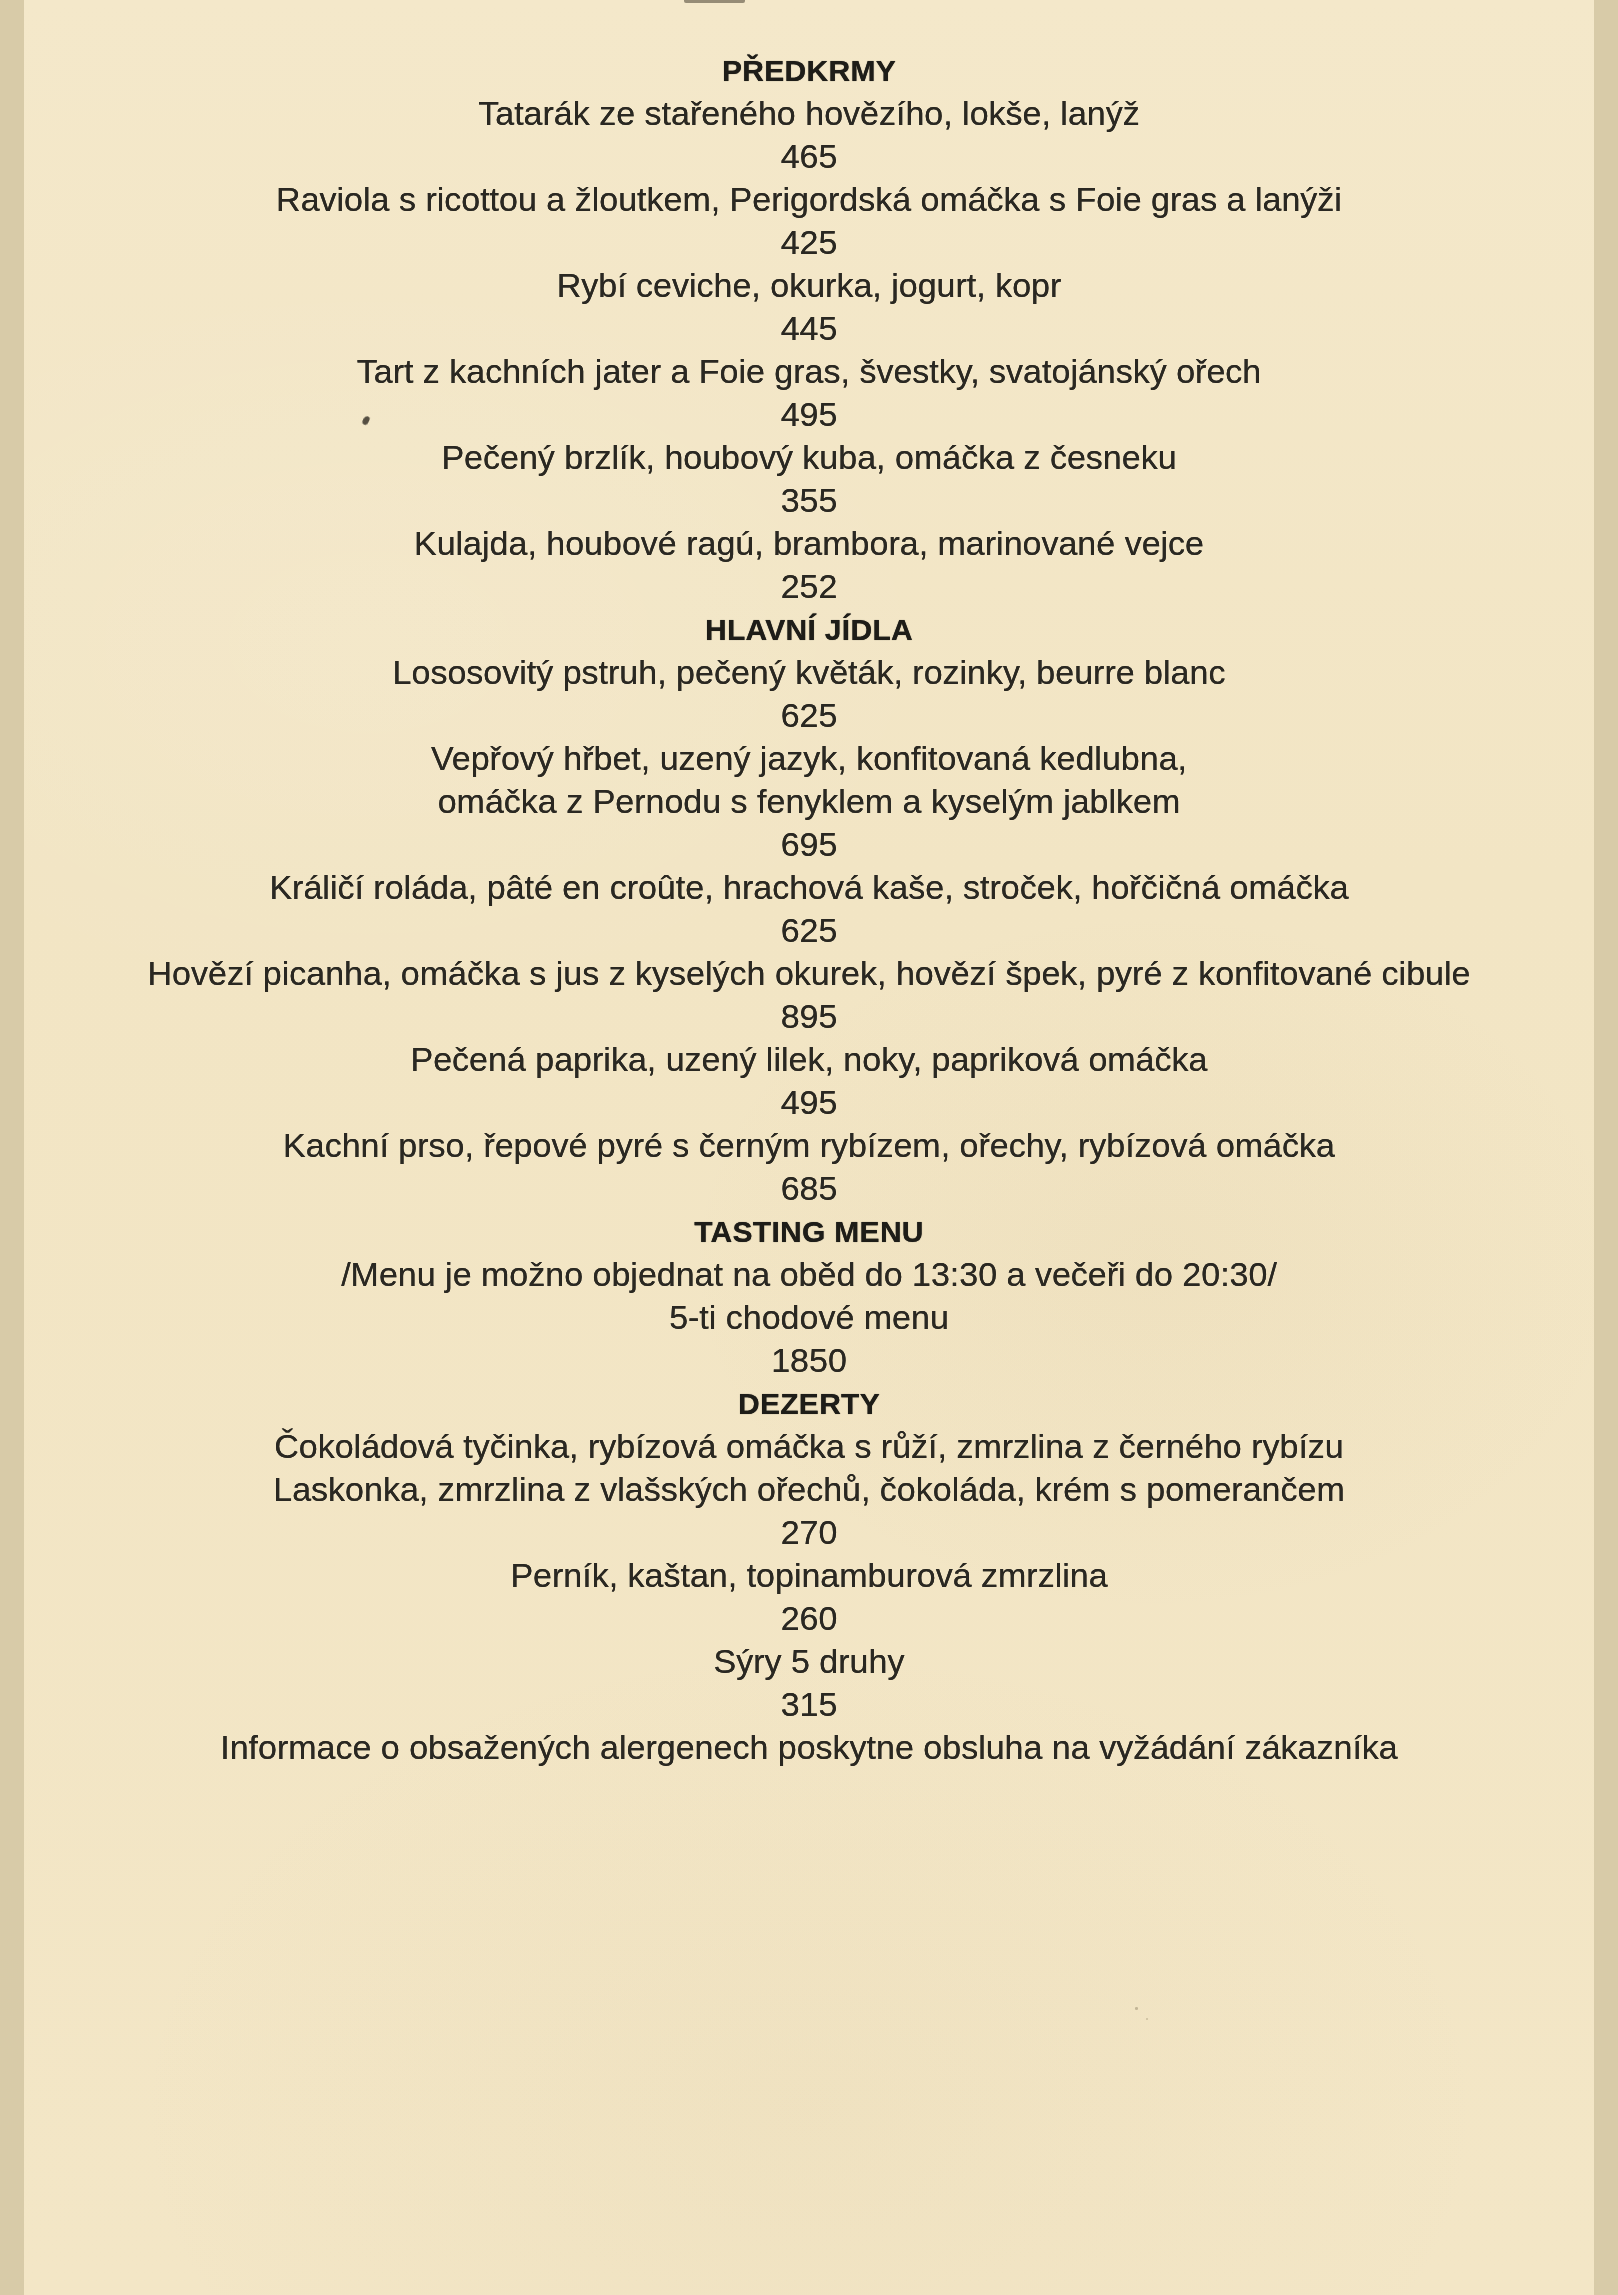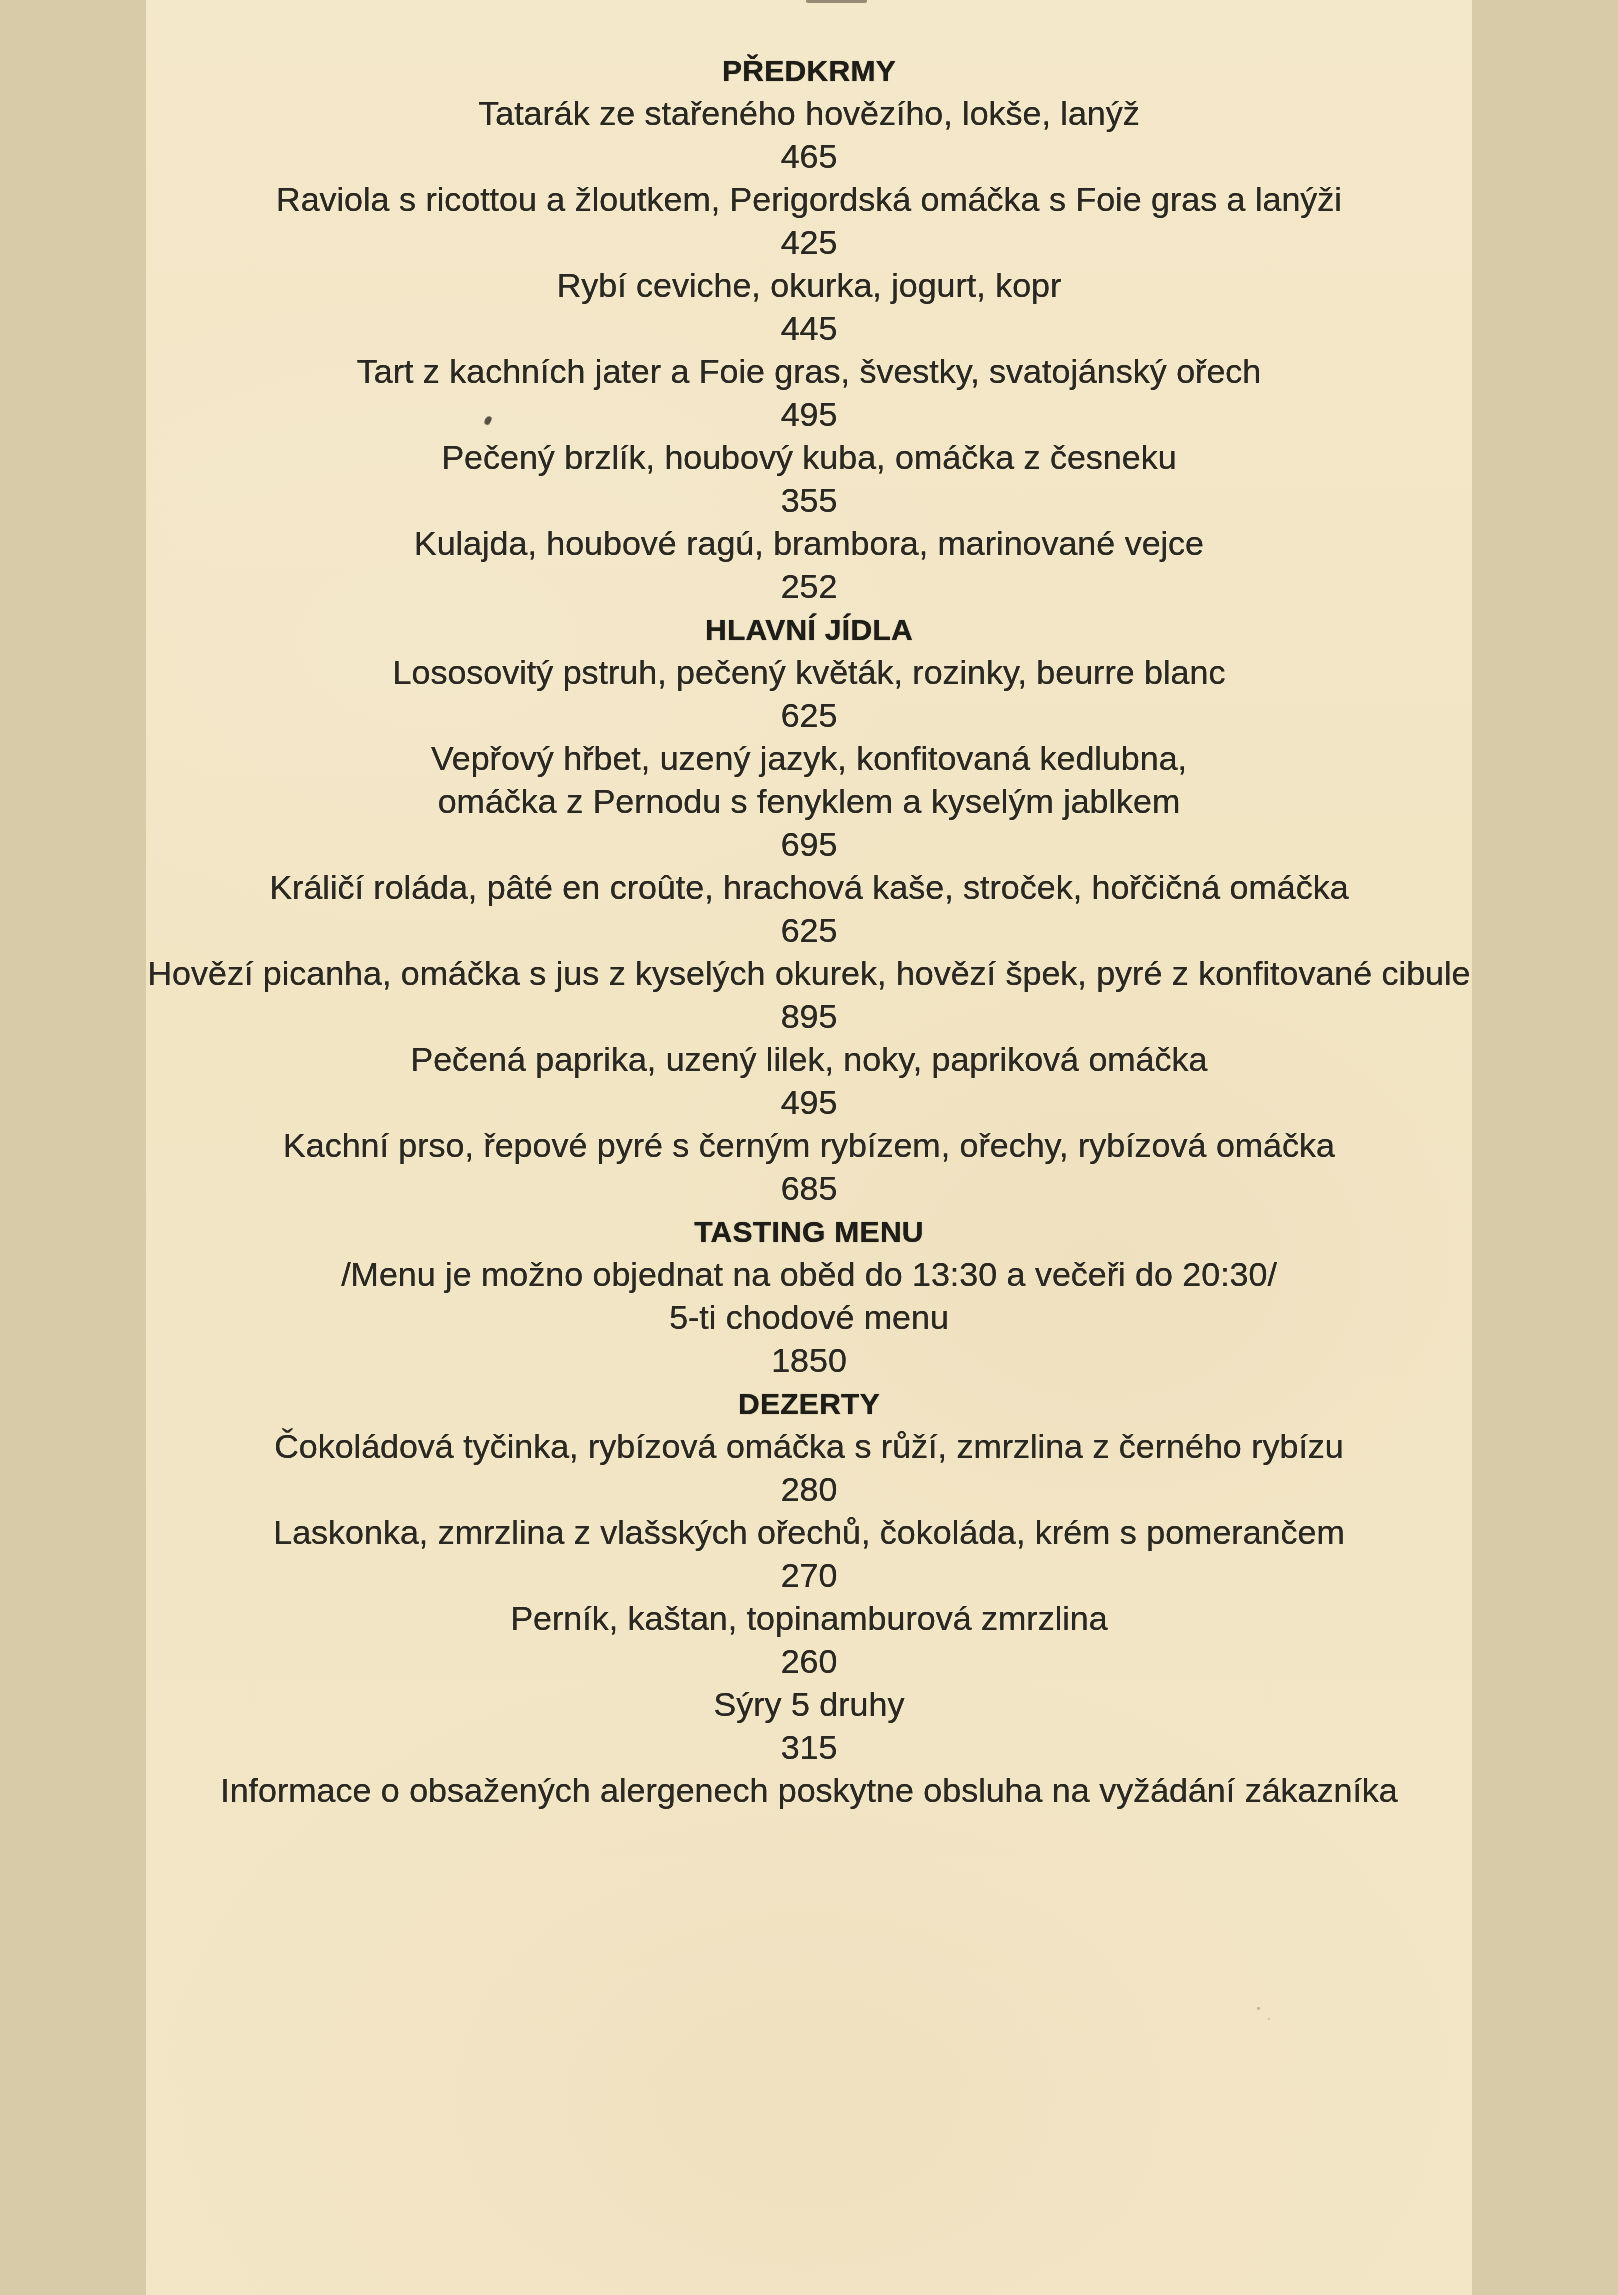--- a/index.html
+++ b/index.html
@@ -4,31 +4,32 @@
 <title>Menu</title>
 <style>
   :root{
     --paper:#f2e5c4;
     --ink:#2a2822;
     --heading-ink:#1e1d18;
   }
   html,body{margin:0;padding:0;background:#d8cba8;}
   .paper{
     position:relative;
-    width:1326px;
+    width:1522px;
     height:2295px;
     margin:0 auto;
     overflow:hidden;
     font-family:"Liberation Sans", sans-serif;
     color:var(--ink);
     background:
       radial-gradient(922px 593px at 22% 28%, rgba(255,255,255,0.08), transparent 65%),
       radial-gradient(791px 593px at 72% 55%, rgba(171,140,84,0.05), transparent 60%),
       radial-gradient(1054px 725px at 50% 92%, rgba(171,145,90,0.05), transparent 65%),
       linear-gradient(180deg,#f4e8ca 0%, var(--paper) 38%, #f3e6c6 100%);
+    padding-left: 48px;
   }
   .menu{
     position:absolute;
     top:49px;
     left:0;
     width:100%;
     text-align:center;
   }
   .line{
     height:43px;
@@ -104,21 +105,20 @@
       </section>
       <section>
         <div class="line heading">TASTING MENU</div>
         <div class="line">/Menu je možno objednat na oběd do 13:30 a večeři do 20:30/</div>
         <div class="line">5-ti chodové menu</div>
         <div class="line">1850</div>
       </section>
       <section>
         <div class="line heading">DEZERTY</div>
         <div class="line">Čokoládová tyčinka, rybízová omáčka s růží, zmrzlina z černého rybízu</div>
-        <div class="line">280</div>
         <div class="line">Laskonka, zmrzlina z vlašských ořechů, čokoláda, krém s pomerančem</div>
         <div class="line">270</div>
         <div class="line">Perník, kaštan, topinamburová zmrzlina</div>
         <div class="line">260</div>
         <div class="line">Sýry 5 druhy</div>
         <div class="line">315</div>
       </section>
       <div class="line">Informace o obsažených alergenech poskytne obsluha na vyžádání zákazníka</div>
     </main>
 </div>

